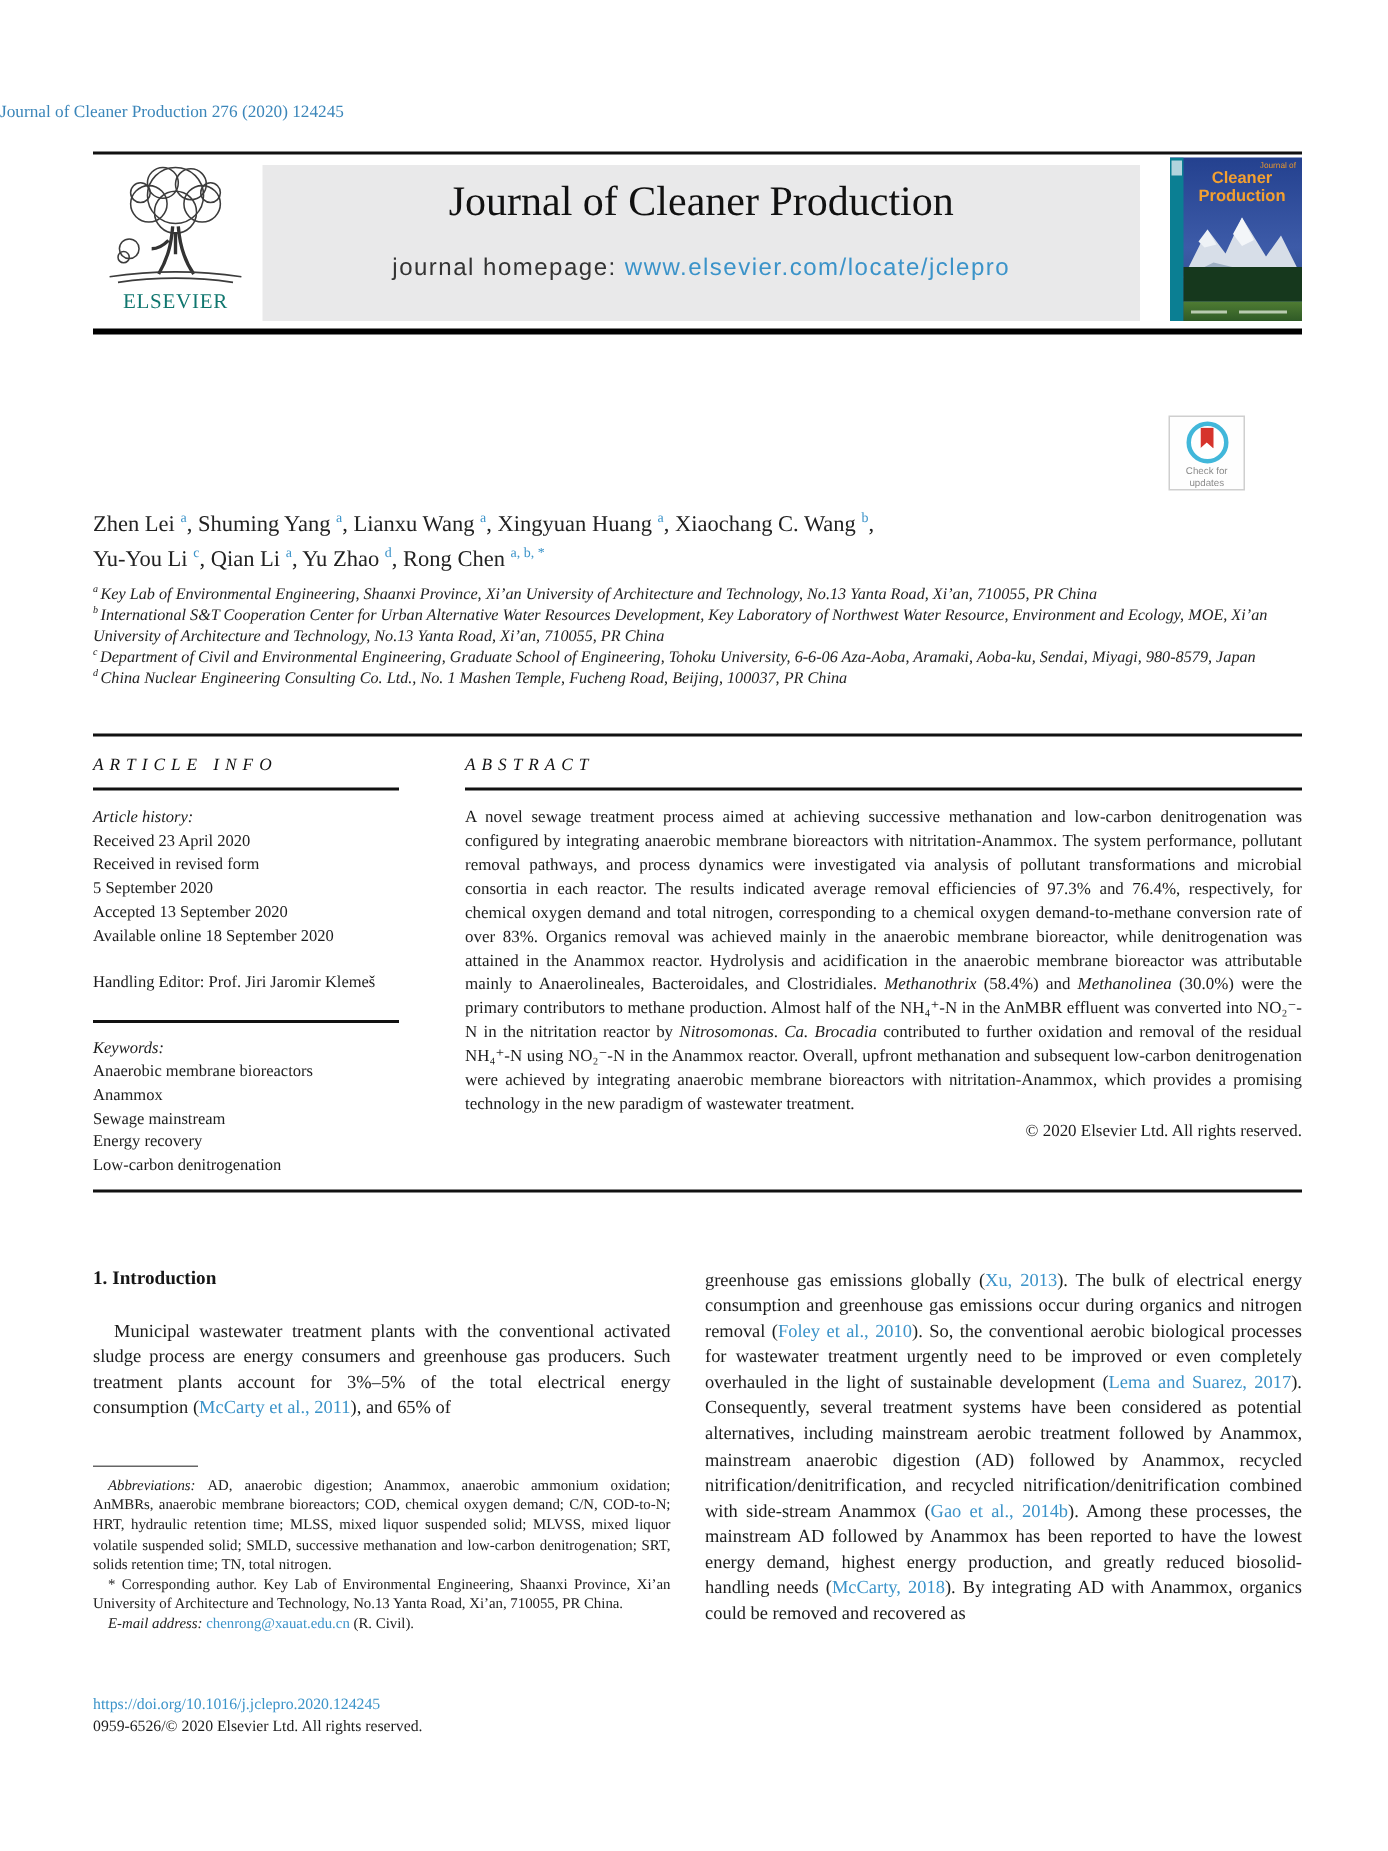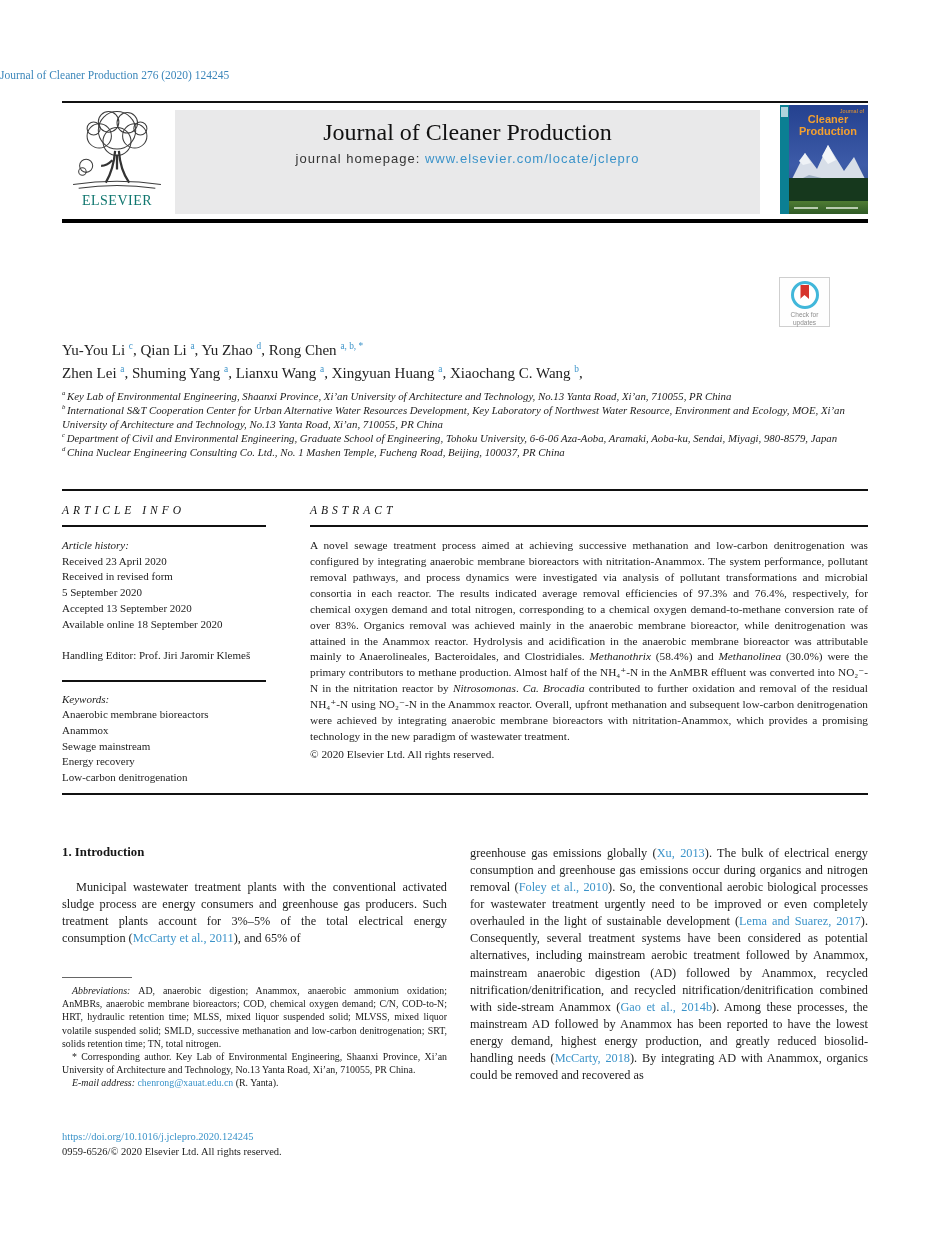--- a/index.html
+++ b/index.html
@@ -14,23 +14,23 @@
   .citation{position:absolute;top:69px;left:0;width:100%;text-align:left;
             font-size:11.5px;color:#3b86ba;}
 
   .top-rule{position:absolute;left:62px;top:101px;width:806px;height:2px;}
 
   .banner{position:absolute;left:62px;top:105px;width:806px;height:112px;}
   .logo{position:absolute;left:0;top:1px;width:110px;height:110px;text-align:center;}
   .elsevier-text{color:#0f766e;font-size:14px;letter-spacing:0.5px;margin-top:-3px;}
   .greybox{position:absolute;left:113px;top:5px;width:585px;height:104px;background:#e9e9ea;text-align:center;}
   .contents-line{margin-top:9px;font-family:"Liberation Sans","DejaVu Sans",sans-serif;font-size:11.5px;color:#222;}
-  .journal-name{margin-top:9px;font-size:24px;color:#111;}
-  .homepage-line{margin-top:5px;font-family:"Liberation Sans","DejaVu Sans",sans-serif;
-                 font-size:13px;letter-spacing:1px;color:#333;}
+  .journal-name{margin-top:9px;font-size:28px;color:#111;}
+  .homepage-line{margin-top:19px;font-family:"Liberation Sans","DejaVu Sans",sans-serif;
+                 font-size:16px;letter-spacing:1px;color:#333;}
 
   .cover{position:absolute;right:0;top:0;width:88px;height:109px;
          background:linear-gradient(180deg,#24418f 0%,#3d5ba8 55%,#2c4a7c 100%);overflow:hidden;}
   .cover-stripe{position:absolute;left:0;top:0;width:9px;height:100%;background:#0b7f93;}
   .cover-emblem{position:absolute;left:1px;top:2px;width:7px;height:10px;background:#cfe3ea;opacity:.85;}
   .cover-title{position:absolute;left:12px;right:4px;top:3px;text-align:right;
                font-family:"Liberation Sans","DejaVu Sans",sans-serif;}
   .cover-l1{font-size:5.5px;color:#e8952c;}
   .cover-l2,.cover-l3{font-size:11px;font-weight:bold;color:#f3a030;line-height:1.08;text-align:center;}
   .cover-mountain{position:absolute;left:9px;right:0;top:36px;height:44px;}
@@ -62,21 +62,21 @@
 
   .section-heading{font-size:11.5px;letter-spacing:4px;color:#111;font-style:italic;}
   .heading-rule{height:2px;margin:9px 0 11px 0;}
   .small{font-size:11px;line-height:1.43;}
   .handling{margin-top:16px;}
   .mid-rule{height:1.5px;margin:16px 0 10px 0;}
 
   .info-col{position:absolute;left:62px;top:504px;width:204px;}
   .abstract-col{position:absolute;left:310px;top:504px;width:558px;}
   .abstract-body{font-size:11.3px;line-height:1.41;text-align:justify;margin:0;}
-  .abstract-copyright{text-align:left;font-size:11.3px;margin-top:3px;}
+  .abstract-copyright{text-align:right;font-size:11.3px;margin-top:3px;}
 
   .rule-full-2{position:absolute;left:62px;top:793px;width:806px;height:1.5px;}
 
   .intro-left{position:absolute;left:62px;top:845px;width:385px;}
   .intro-right{position:absolute;left:470px;top:845px;width:398px;}
   .intro-heading{font-size:12.8px;font-weight:700;margin:0 0 19px 0;color:#161616;}
   .body-par{font-size:12.3px;line-height:1.39;text-align:justify;margin:0;}
   .indent{text-indent:14px;}
 
   .footnote{position:absolute;left:62px;top:977px;width:385px;font-size:9.9px;line-height:1.33;
@@ -151,22 +151,22 @@
     <div class="badge-circle">
       <div class="badge-ribbon"></div>
     </div>
     <div class="badge-text">
       <div>Check for</div>
       <div>updates</div>
     </div>
   </div>
 
   <div class="authors">
+    <div><span>Zhen Lei </span><span class="sup-link">a</span><span>, Shuming Yang </span><span class="sup-link">a</span><span>, Lianxu Wang </span><span class="sup-link">a</span><span>, Xingyuan Huang </span><span class="sup-link">a</span><span>, Xiaochang C. Wang </span><span class="sup-link">b</span><span>,</span></div>
     <div><span>Yu-You Li </span><span class="sup-link">c</span><span>, Qian Li </span><span class="sup-link">a</span><span>, Yu Zhao </span><span class="sup-link">d</span><span>, Rong Chen </span><span class="sup-link">a, b, *</span></div>
-    <div><span>Zhen Lei </span><span class="sup-link">a</span><span>, Shuming Yang </span><span class="sup-link">a</span><span>, Lianxu Wang </span><span class="sup-link">a</span><span>, Xingyuan Huang </span><span class="sup-link">a</span><span>, Xiaochang C. Wang </span><span class="sup-link">b</span><span>,</span></div>
   </div>
 
   <div class="affils">
     <div><span class="sup">a </span><span>Key Lab of Environmental Engineering, Shaanxi Province, Xi’an University of Architecture and Technology, No.13 Yanta Road, Xi’an, 710055, PR China</span></div>
     <div><span class="sup">b </span><span>International S&amp;T Cooperation Center for Urban Alternative Water Resources Development, Key Laboratory of Northwest Water Resource, Environment and Ecology, MOE, Xi’an University of Architecture and Technology, No.13 Yanta Road, Xi’an, 710055, PR China</span></div>
     <div><span class="sup">c </span><span>Department of Civil and Environmental Engineering, Graduate School of Engineering, Tohoku University, 6-6-06 Aza-Aoba, Aramaki, Aoba-ku, Sendai, Miyagi, 980-8579, Japan</span></div>
     <div><span class="sup">d </span><span>China Nuclear Engineering Consulting Co. Ltd., No. 1 Mashen Temple, Fucheng Road, Beijing, 100037, PR China</span></div>
   </div>
 
   <div class="rule rule-full-1"></div>
@@ -205,21 +205,21 @@
   </div>
 
   <div class="intro-right">
     <p class="body-par"><span>greenhouse gas emissions globally (</span><span class="link">Xu, 2013</span><span>). The bulk of electrical energy consumption and greenhouse gas emissions occur during organics and nitrogen removal (</span><span class="link">Foley et al., 2010</span><span>). So, the conventional aerobic biological processes for wastewater treatment urgently need to be improved or even completely overhauled in the light of sustainable development (</span><span class="link">Lema and Suarez, 2017</span><span>). Consequently, several treatment systems have been considered as potential alternatives, including mainstream aerobic treatment followed by Anammox, mainstream anaerobic digestion (AD) followed by Anammox, recycled nitrification/denitrification, and recycled nitrification/denitrification combined with side-stream Anammox (</span><span class="link">Gao et al., 2014b</span><span>). Among these processes, the mainstream AD followed by Anammox has been reported to have the lowest energy demand, highest energy production, and greatly reduced biosolid-handling needs (</span><span class="link">McCarty, 2018</span><span>). By integrating AD with Anammox, organics could be removed and recovered as</span></p>
   </div>
 
   <div class="footnote">
     <div class="footnote-rule"></div>
     <p class="fn-par"><span class="em">Abbreviations: </span><span>AD, anaerobic digestion; Anammox, anaerobic ammonium oxidation; AnMBRs, anaerobic membrane bioreactors; COD, chemical oxygen demand; C/N, COD-to-N; HRT, hydraulic retention time; MLSS, mixed liquor suspended solid; MLVSS, mixed liquor volatile suspended solid; SMLD, successive methanation and low-carbon denitrogenation; SRT, solids retention time; TN, total nitrogen.</span></p>
     <p class="fn-par"><span>* Corresponding author. Key Lab of Environmental Engineering, Shaanxi Province, Xi’an University of Architecture and Technology, No.13 Yanta Road, Xi’an, 710055, PR China.</span></p>
-    <p class="fn-par"><span class="em">E-mail address: </span><span class="link">chenrong@xauat.edu.cn</span><span> (R. Yanta).</span></p>
+    <p class="fn-par"><span class="em">E-mail address: </span><span class="link">chenrong@xauat.edu.cn</span><span> (R. Civil).</span></p>
   </div>
 
   <div class="doi-block">
     <div class="link">https://doi.org/10.1016/j.jclepro.2020.124245</div>
     <div>0959-6526/© 2020 Elsevier Ltd. All rights reserved.</div>
   </div>
 
 </div>
 
 </body></html>

